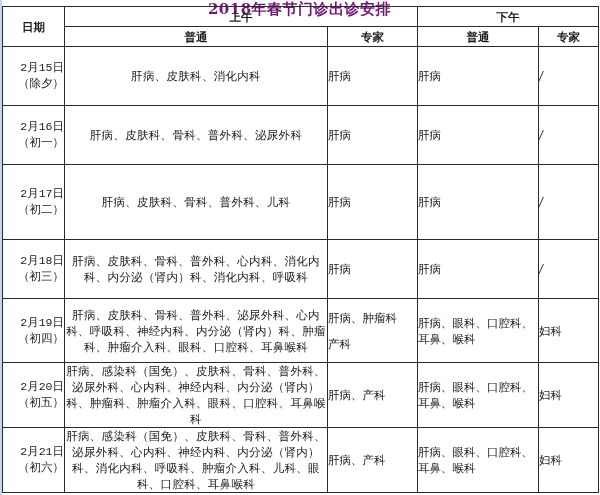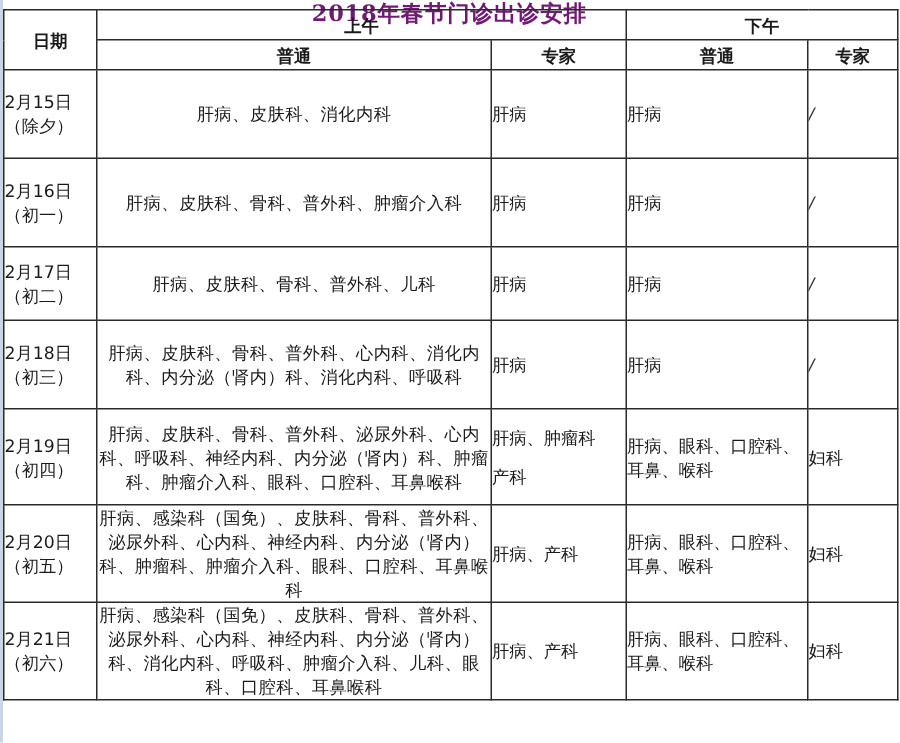--- a/index.html
+++ b/index.html
@@ -61,30 +61,31 @@
     .col-date { width: 62px; }
     .col-am-gen { width: 263px; }
     .col-am-exp { width: 90px; }
     .col-pm-gen { width: 121px; }
     .col-pm-exp { width: 60px; }
 
     tr.hdr1 { height: 20px; }
     tr.hdr2 { height: 20px; }
     tr.r1 { height: 59px; }
     tr.r2 { height: 59px; }
-    tr.r3 { height: 49px; }
+    tr.r3 { height: 75px; }
     tr.r4 { height: 59px; }
     tr.r5 { height: 64px; }
     tr.r6 { height: 65px; }
     tr.r7 { height: 65px; }
 
     td.date {
-      text-align: left;
+      text-align: right;
       font-size: 11.5px;
       line-height: 16px;
+      font-family: Liberation Mono, monospace;
     }
     td.date span { display: block; }
     td.am-gen {
       text-align: center;
       padding-left: 3px;
       padding-right: 2px;
       word-break: break-all;
       letter-spacing: 0.3px;
     }
     td.center {
@@ -136,21 +137,21 @@
     </td>
     <td class="center">肝病</td>
     <td class="center slash">/</td>
   </tr>
 
   <tr class="r2">
     <td class="date">
       <span>2月16日</span>
       <span>（初一）</span>
     </td>
-    <td class="am-gen">肝病、皮肤科、骨科、普外科、肿瘤介入科</td>
+    <td class="am-gen">肝病、皮肤科、骨科、普外科、泌尿外科</td>
     <td class="center">
       <span class="am-exp-line">肝病</span>
     </td>
     <td class="center">肝病</td>
     <td class="center slash">/</td>
   </tr>
 
   <tr class="r3">
     <td class="date">
       <span>2月17日</span>

